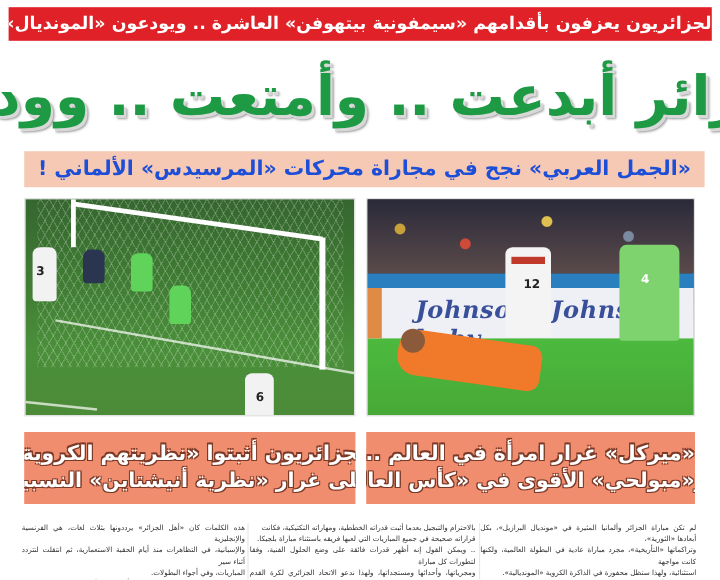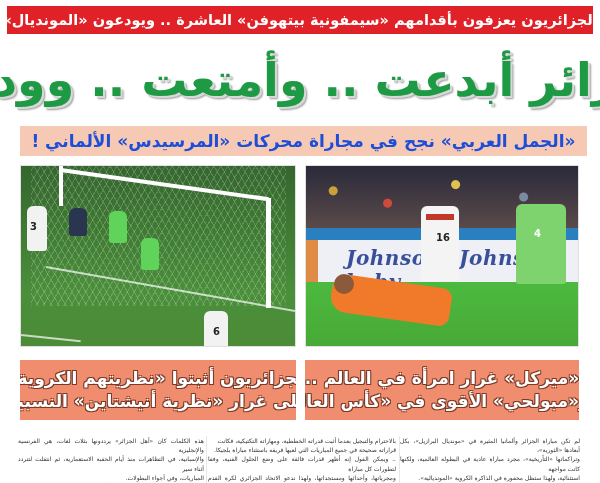--- a/index.html
+++ b/index.html
@@ -111,21 +111,21 @@
 </div>
 
 <div class="photo photo-right">
   <div class="crowd"></div>
   <div class="ad-strip"></div>
   <div class="ad-board"></div>
   <div class="ad-board-left"></div>
   <span class="ad-text">Johnson&amp;Johnson baby</span>
   <div class="player" style="left:115px; top:40px; width:38px; height:75px; background:#f4f4f4;"></div>
   <div class="player" style="left:120px; top:48px; width:28px; height:6px; background:#c0392b; border-radius:0;"></div>
-  <span class="jersey-num" style="left:130px; top:66px;">16</span>
+  <span class="jersey-num" style="left:130px; top:66px;">12</span>
   <div class="player" style="left:210px; top:38px; width:50px; height:80px; background:#7ed36f;"></div>
   <span class="jersey-num" style="left:228px; top:62px; color:#fff;">4</span>
   <div class="player" style="left:25px; top:115px; width:120px; height:38px; background:#f07a2a; border-radius:16px 10px 10px 16px; transform: rotate(8deg);"></div>
   <div class="player" style="left:28px; top:108px; width:20px; height:20px; background:#8a5a3a; border-radius:50%;"></div>
 </div>
 
 <div class="caption caption-left">
   <span>الجزائريون أثبتوا «نظريتهم الكروية»</span>
   <span>على غرار «نظرية أنيشتاين» النسبية</span>
 </div>

